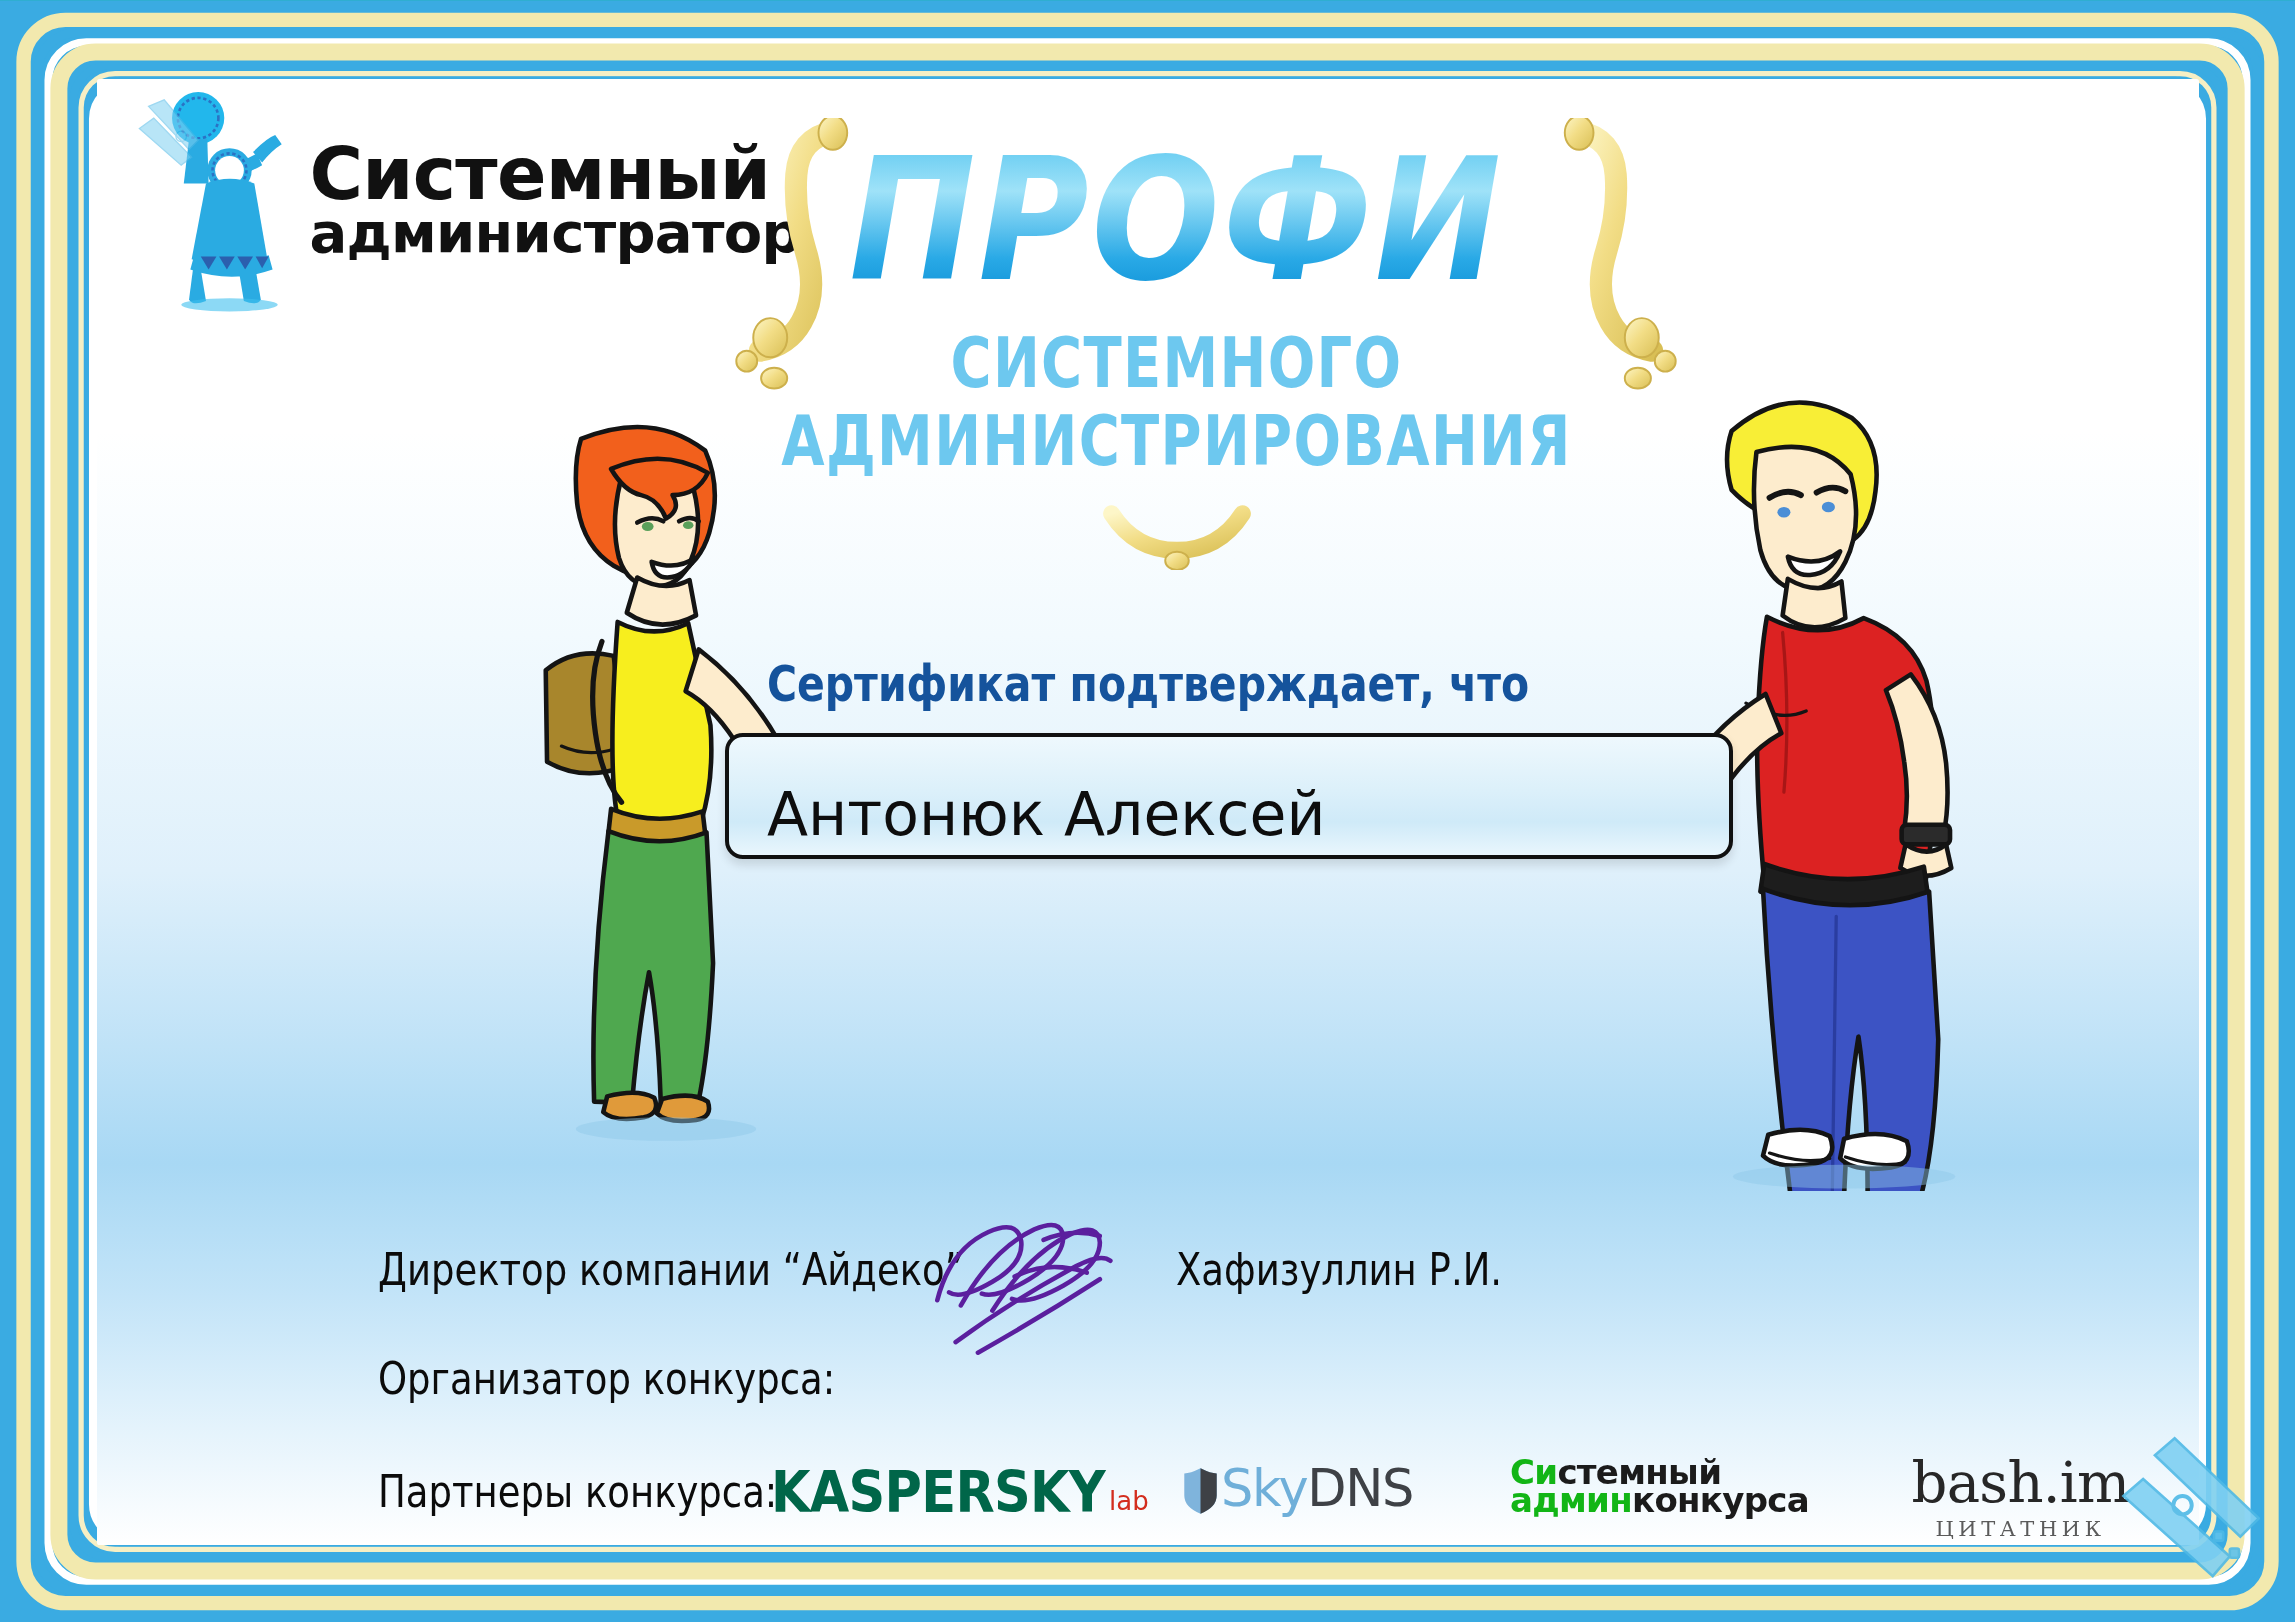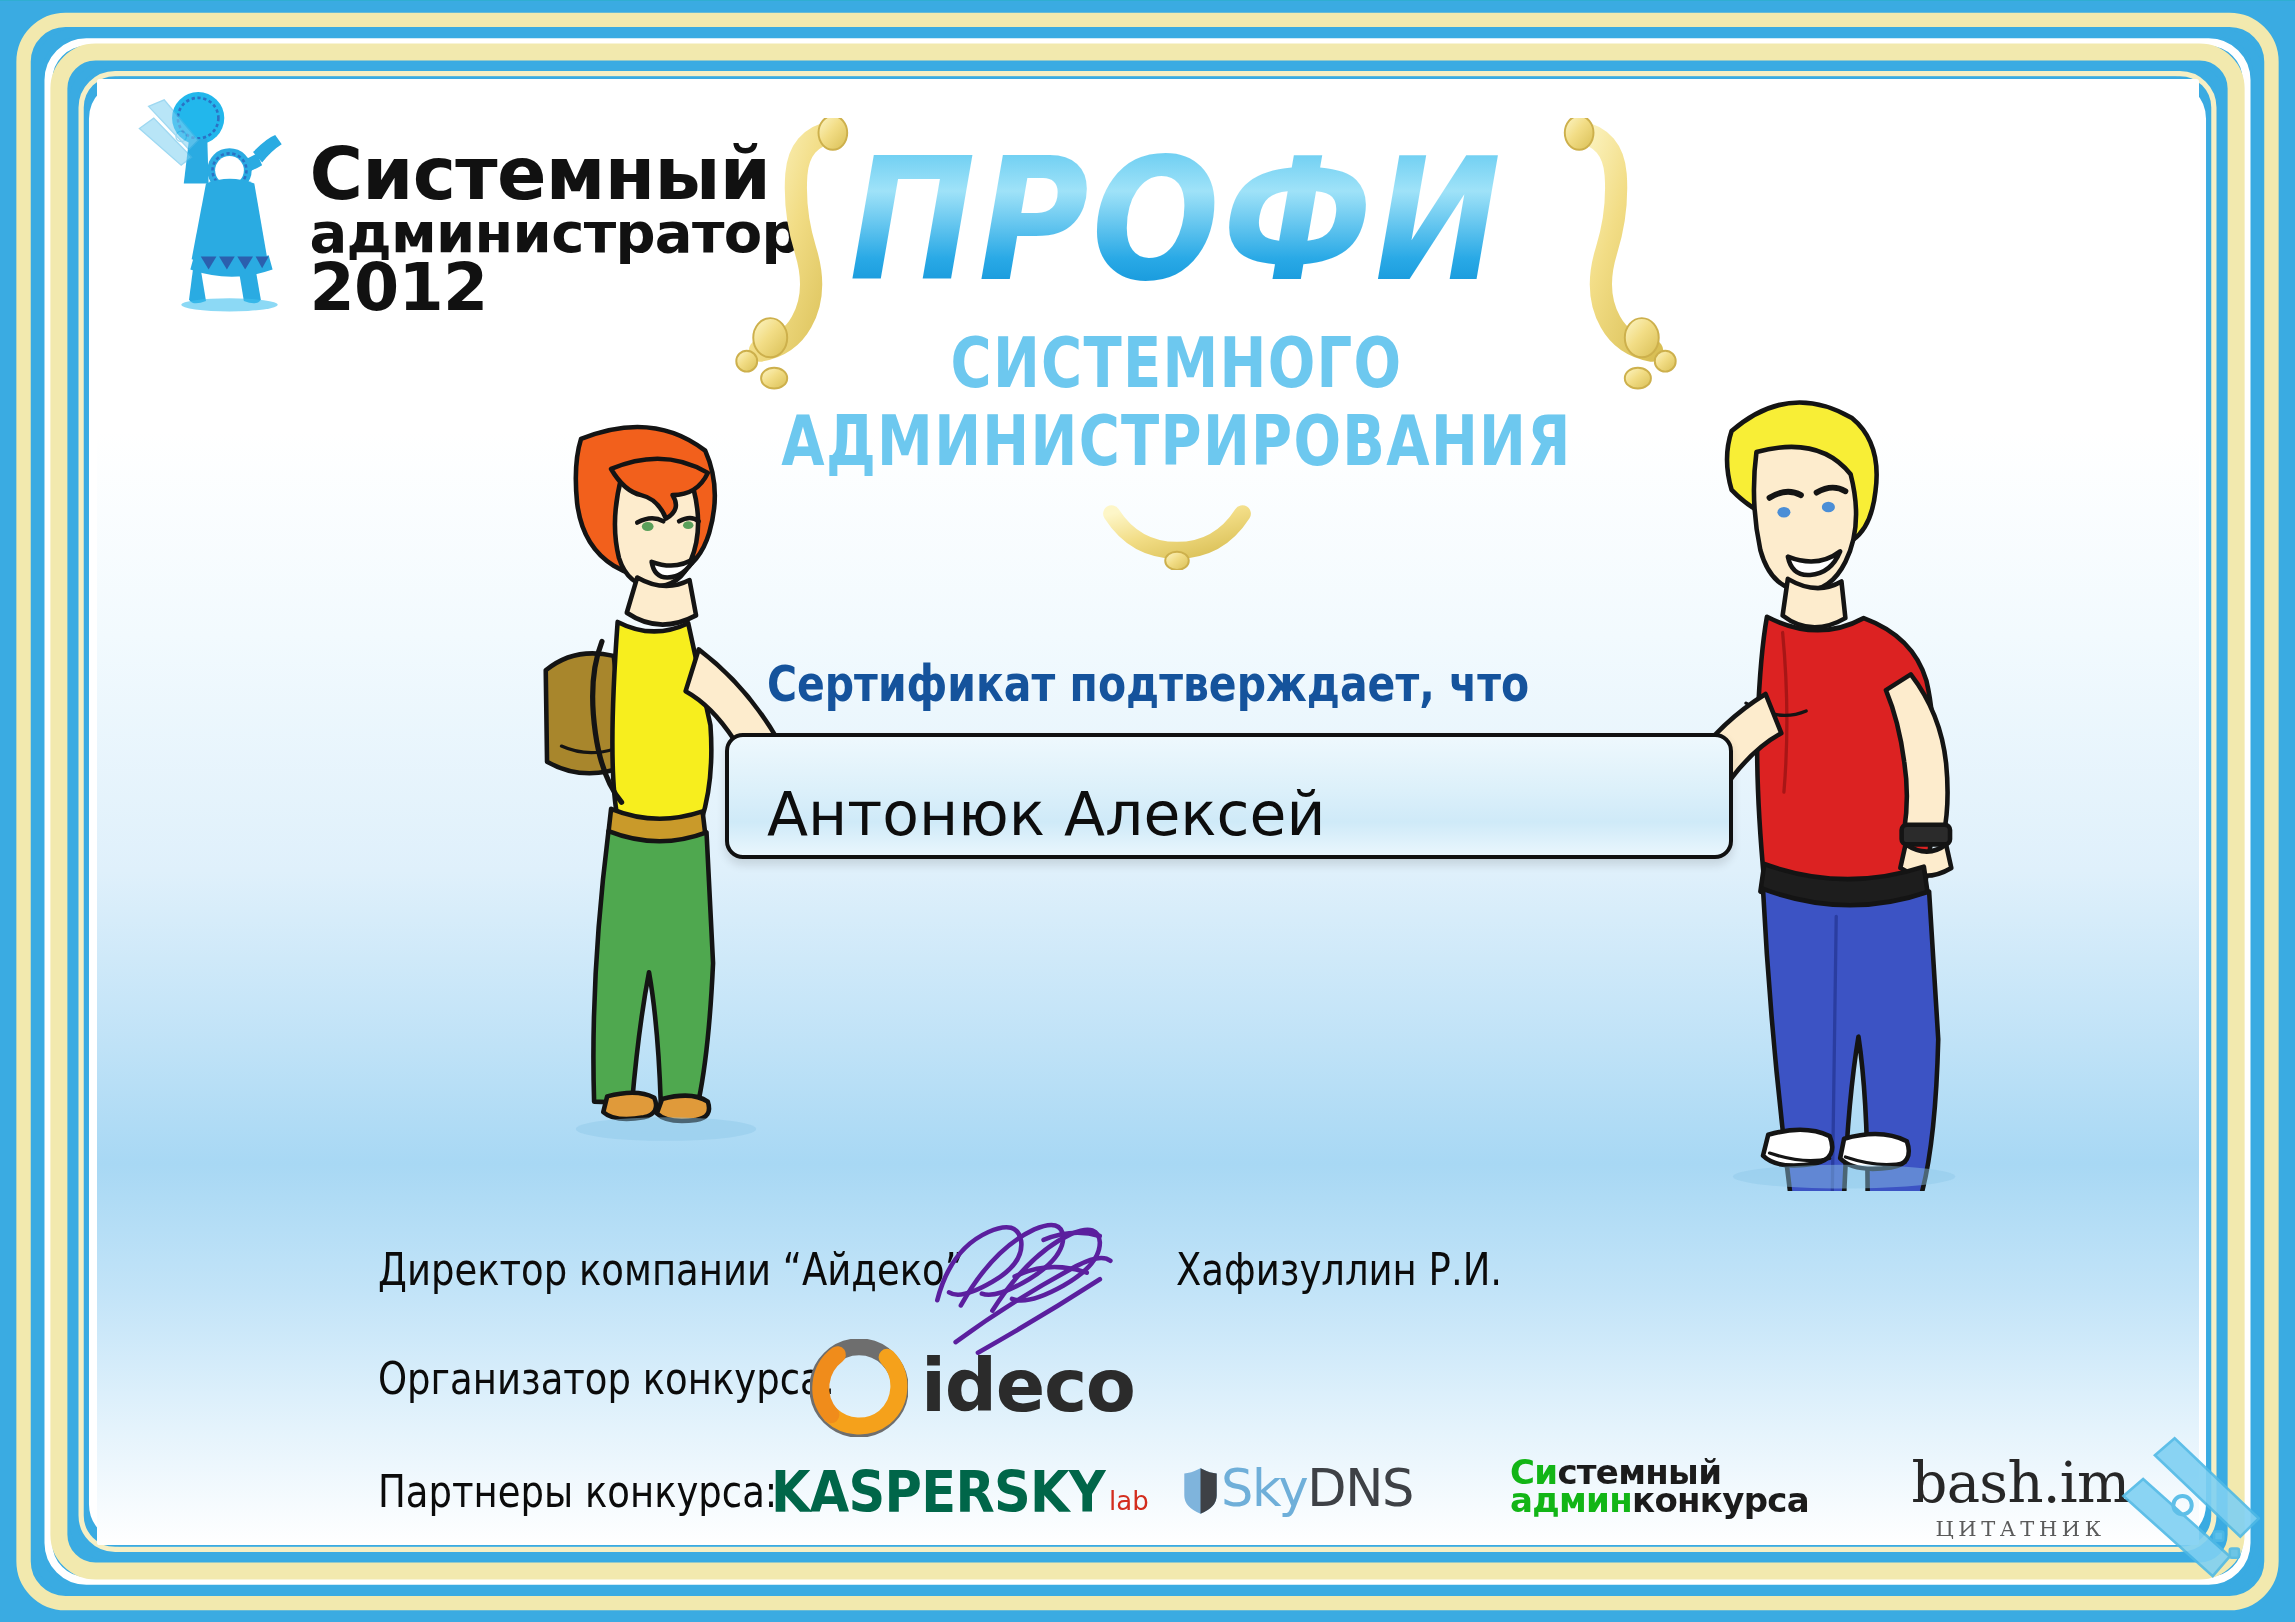--- a/index.html
+++ b/index.html
@@ -299,21 +299,20 @@
 
         <g opacity="0.55" fill="#7fd0f2" stroke="#4fb9e6" stroke-width="2">
           <path d="M16 22 l24 -10 l52 62 l-14 14 Z"></path>
           <path d="M2 56 l22 -16 l58 60 l-16 12 Z"></path>
           <circle cx="66" cy="68" r="8" fill="none"></circle>
         </g>
       </svg>
       <div class="logo-text">
         <span class="logo-line1">Системный</span>
         <span class="logo-line2">администратор</span>
-        <span class="logo-line3">2012</span>
       </div>
     </div>
 
     <svg class="gold-swirl left" viewBox="0 0 210 420">
       <defs>
         <linearGradient id="gold" x1="0" y1="0" x2="1" y2="1">
           <stop offset="0%" stop-color="#fdf6c8"></stop>
             <stop offset="45%" stop-color="#f2dd86"></stop>
           <stop offset="100%" stop-color="#d9bf55"></stop>
         </linearGradient>
@@ -440,28 +439,20 @@
           <path d="M96 222 q96 -54 186 -112"></path>
           <path d="M152 106 q52 -26 110 -6"></path>
           <path d="M196 50 q44 -18 86 -6"></path>
         </g>
       </svg>
       <span class="sig-name">Хафизуллин Р.И.</span>
     </div>
 
     <div class="org-row">
       <span class="org-label">Организатор конкурса:</span>
-      <div class="ideco-logo">
-        <svg width="98" height="98" viewBox="0 0 150 150">
-          <path d="M75 12 a63 63 0 0 1 0 126 a63 63 0 0 1 0 -126" fill="none" stroke="#6e6e6e" stroke-width="26"></path>
-          <path d="M118 28 a63 63 0 0 1 -4 92 a63 63 0 0 1 -82 -4" fill="none" stroke="#f5a11b" stroke-width="26" stroke-linecap="round"></path>
-          <path d="M32 116 a63 63 0 0 1 10 -92" fill="none" stroke="#f08c1b" stroke-width="26" stroke-linecap="round"></path>
-        </svg>
-        <span class="ideco-word">ideco</span>
-      </div>
     </div>
 
     <div class="partners-row">
       <span class="partners-label">Партнеры конкурса:</span>
 
       <div class="p-kaspersky">
         <span class="kl-word">KASPERSKY</span><span class="kl-lab">lab</span>
       </div>
 
       <div class="p-skydns">

